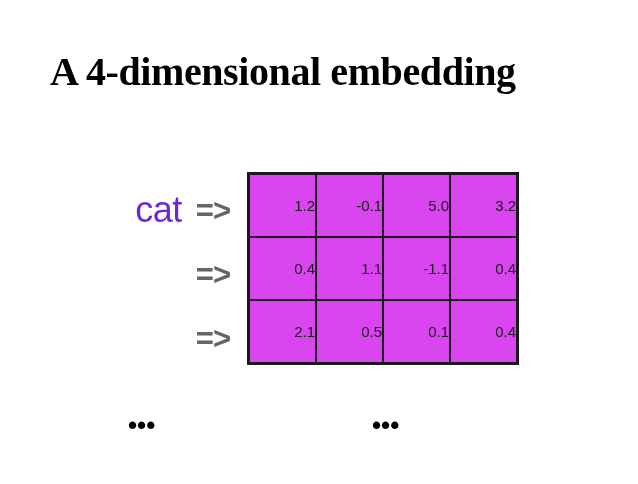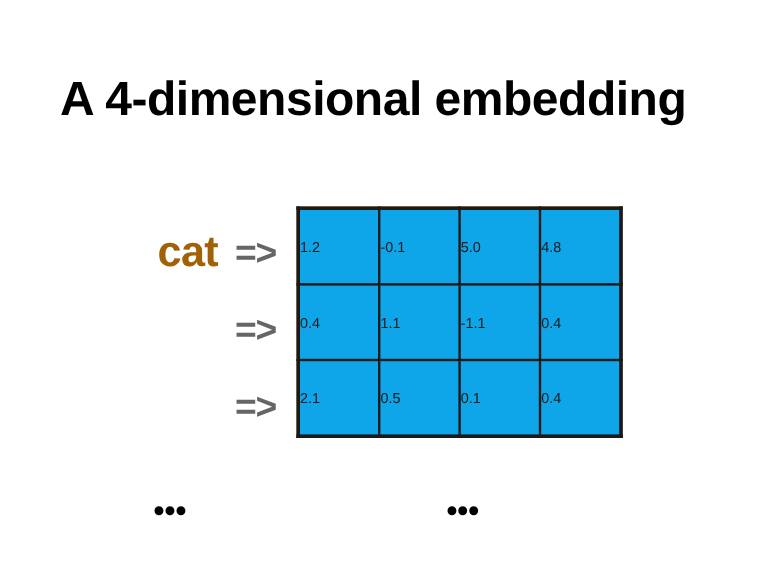--- a/index.html
+++ b/index.html
@@ -19,49 +19,50 @@
   #slide {
     position: absolute;
     inset: 0;
     background: #ffffff;
   }
 
   
   #title {
     position: absolute;
     left: 50px;
-    top: 61px;
+    top: 50px;
     width: 560px;
     font-size: 40px;
     font-weight: bold;
     color: #000000;
     letter-spacing: -0.4px;
     line-height: 44px;
     white-space: nowrap;
+    font-family: Liberation Serif, serif;
   }
 
   
   #labels {
     position: absolute;
     left: 20px;
     top: 178px;
     width: 220px;
   }
   .label-row {
     height: 64px;
     display: flex;
     align-items: center;
     justify-content: flex-end;
     padding-right: 10px;
     box-sizing: border-box;
   }
   .label-word {
     font-size: 36px;
-    font-weight: bold;
-    color: #a16207;
+    font-weight: normal;
+    color: #6d28d9;
     letter-spacing: -0.5px;
     line-height: 1;
   }
   .label-arrow {
     font-size: 31px;
     font-weight: bold;
     color: #666666;
     margin-left: 14px;
     letter-spacing: -1px;
     line-height: 1;
@@ -73,25 +74,25 @@
     left: 247px;
     top: 172px;
     border-collapse: collapse;
     border: 3px solid #1a1a1a;
     background: #F0A94F;
   }
   #embedding-table td {
     width: 65px;
     height: 61px;
     border: 2px solid #1a1a1a;
-    text-align: left;
+    text-align: right;
     vertical-align: middle;
-    font-size: 12px;
+    font-size: 15px;
     color: #1a1a1a;
-    background: #0ea5e9;
+    background: #d946ef;
     padding: 0;
   }
 
   
   .ellipsis {
     position: absolute;
     font-size: 26px;
     font-weight: bold;
     color: #000000;
     line-height: 1;
@@ -123,21 +124,21 @@
     </div>
 
   </div>
 
   <table id="embedding-table">
     <tbody>
       <tr>
         <td>1.2</td>
         <td>-0.1</td>
         <td>5.0</td>
-        <td>4.8</td>
+        <td>3.2</td>
       </tr>
       <tr>
         <td>0.4</td>
         <td>1.1</td>
         <td>-1.1</td>
         <td>0.4</td>
       </tr>
       <tr>
         <td>2.1</td>
         <td>0.5</td>

